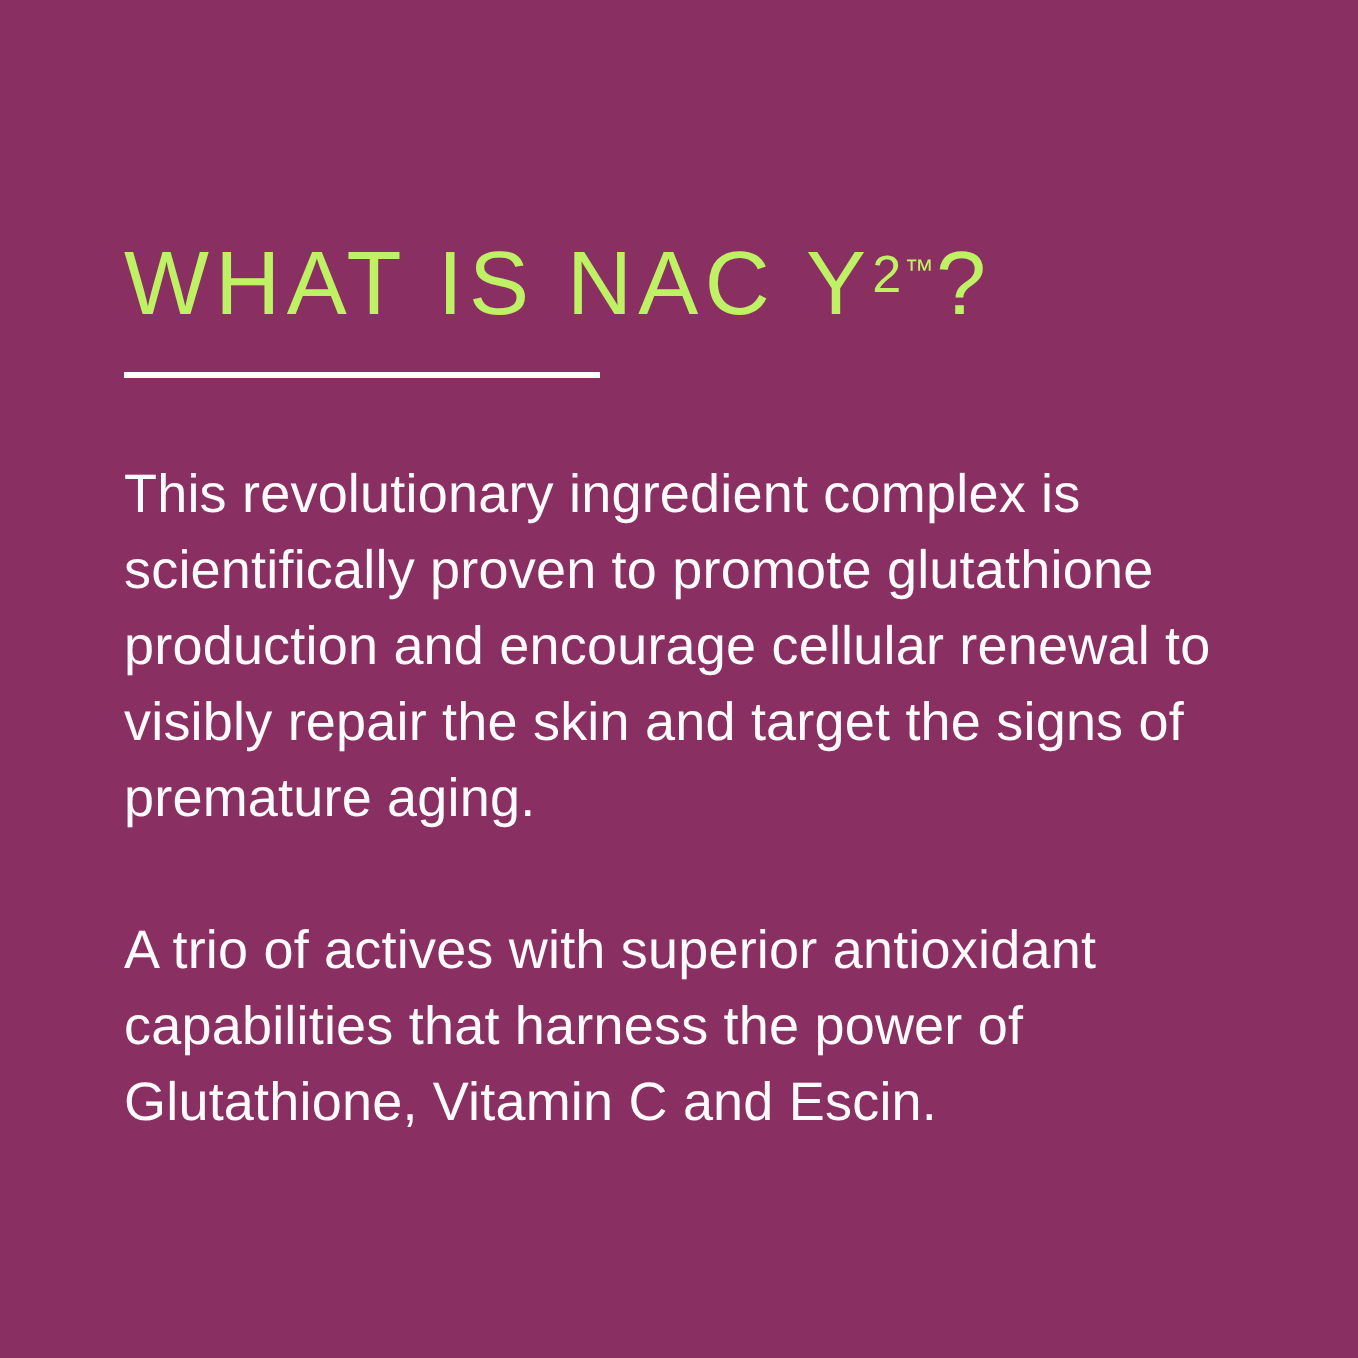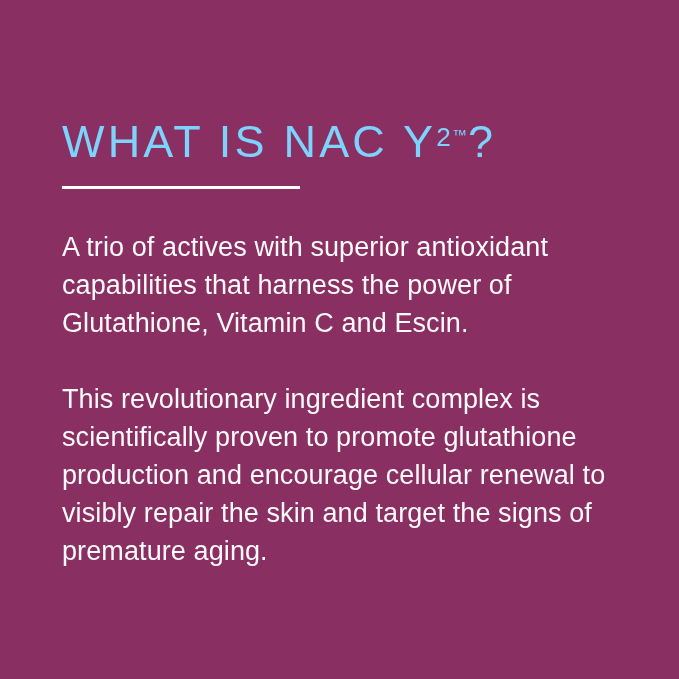--- a/index.html
+++ b/index.html
@@ -28,21 +28,21 @@
     top: 118px;
     width: 575px;
   }
 
   .heading {
     font-family: "Liberation Sans", sans-serif;
     font-size: 45px;
     font-weight: 400;
     line-height: 1.06;
     letter-spacing: 3.2px;
-    color: #7dd3fc;
+    color: #bef264;
     white-space: nowrap;
     margin: 0;
   }
 
   .heading .sup-two {
     font-size: 0.58em;
     vertical-align: 0.42em;
     letter-spacing: 0.5px;
   }
 
@@ -89,19 +89,19 @@
 
 <div class="panel">
 
   <div class="content">
 
     <h1 class="heading"><span>WHAT IS NAC Y</span><span class="sup-two">2</span><span class="tm">™</span><span class="qmark">?</span></h1>
 
     <div class="rule"></div>
 
     <div class="body-block">
+      <p class="paragraph">This revolutionary ingredient complex is scientifically proven to promote glutathione production and encourage cellular renewal to visibly repair the skin and target the signs of premature aging.</p>
       <p class="paragraph">A trio of actives with superior antioxidant capabilities that harness the power of Glutathione, Vitamin C and Escin.</p>
-      <p class="paragraph">This revolutionary ingredient complex is scientifically proven to promote glutathione production and encourage cellular renewal to visibly repair the skin and target the signs of premature aging.</p>
     </div>
 
   </div>
 
 </div>
 
 </body></html>

